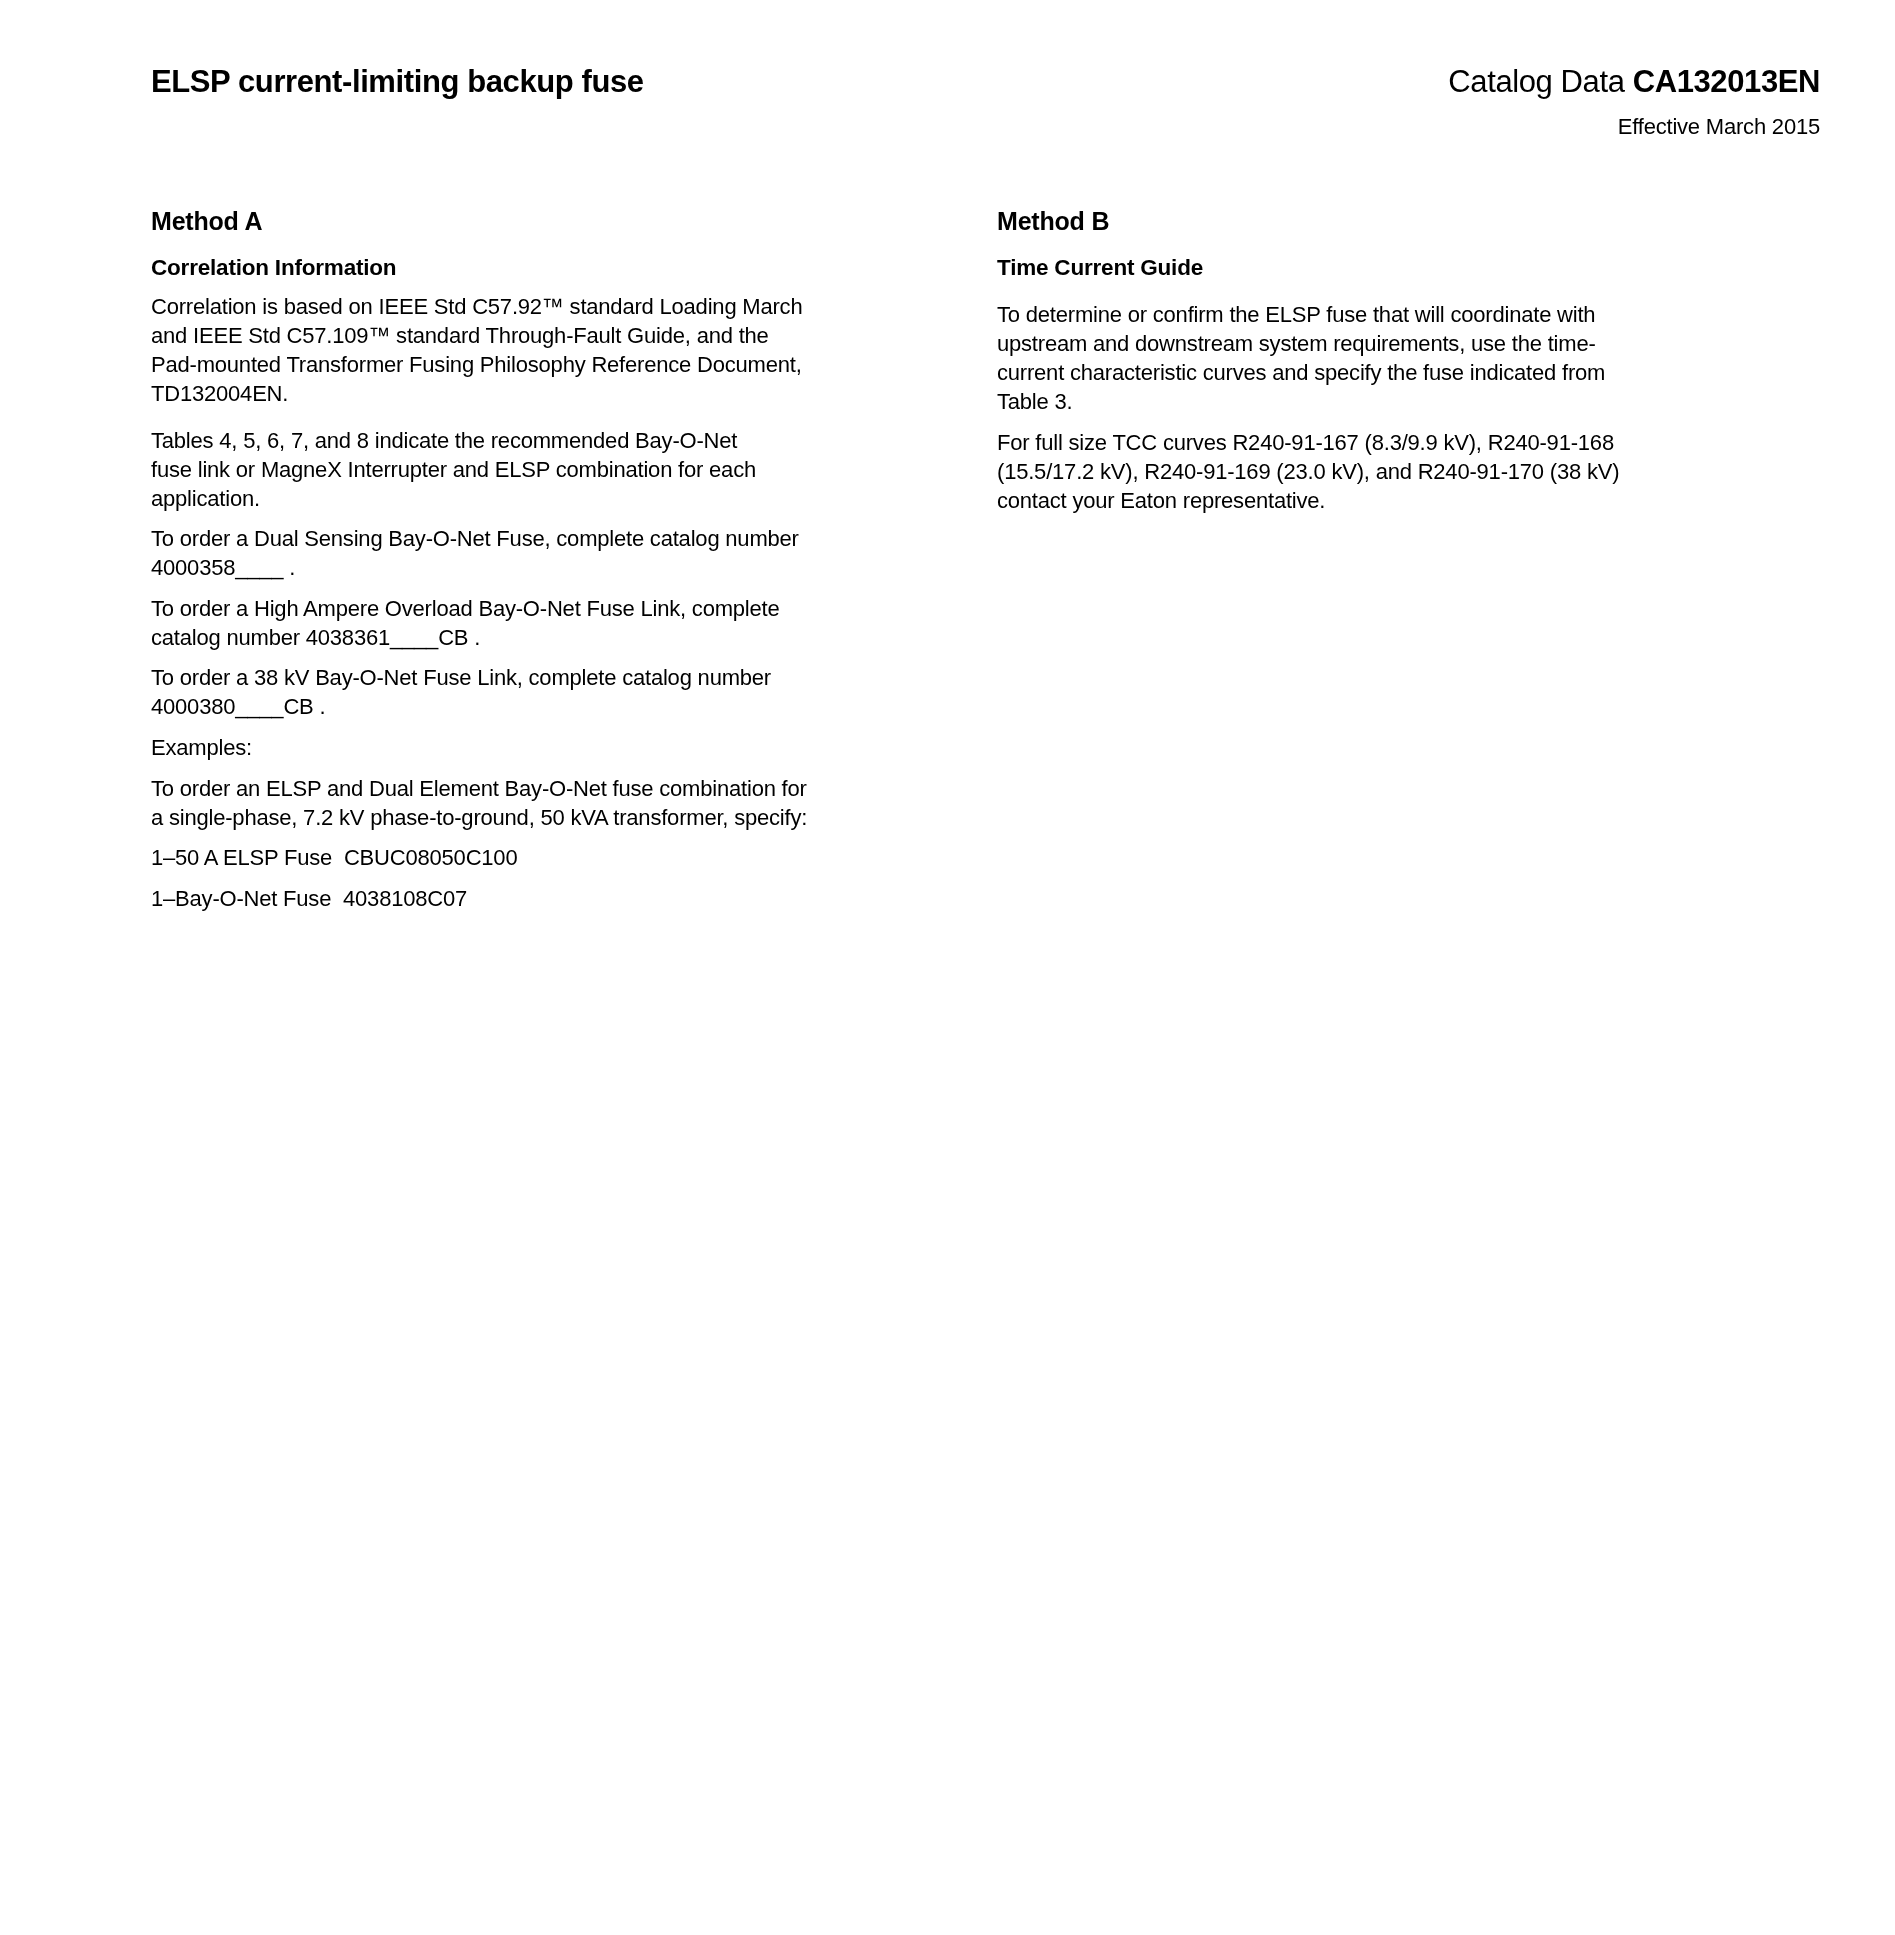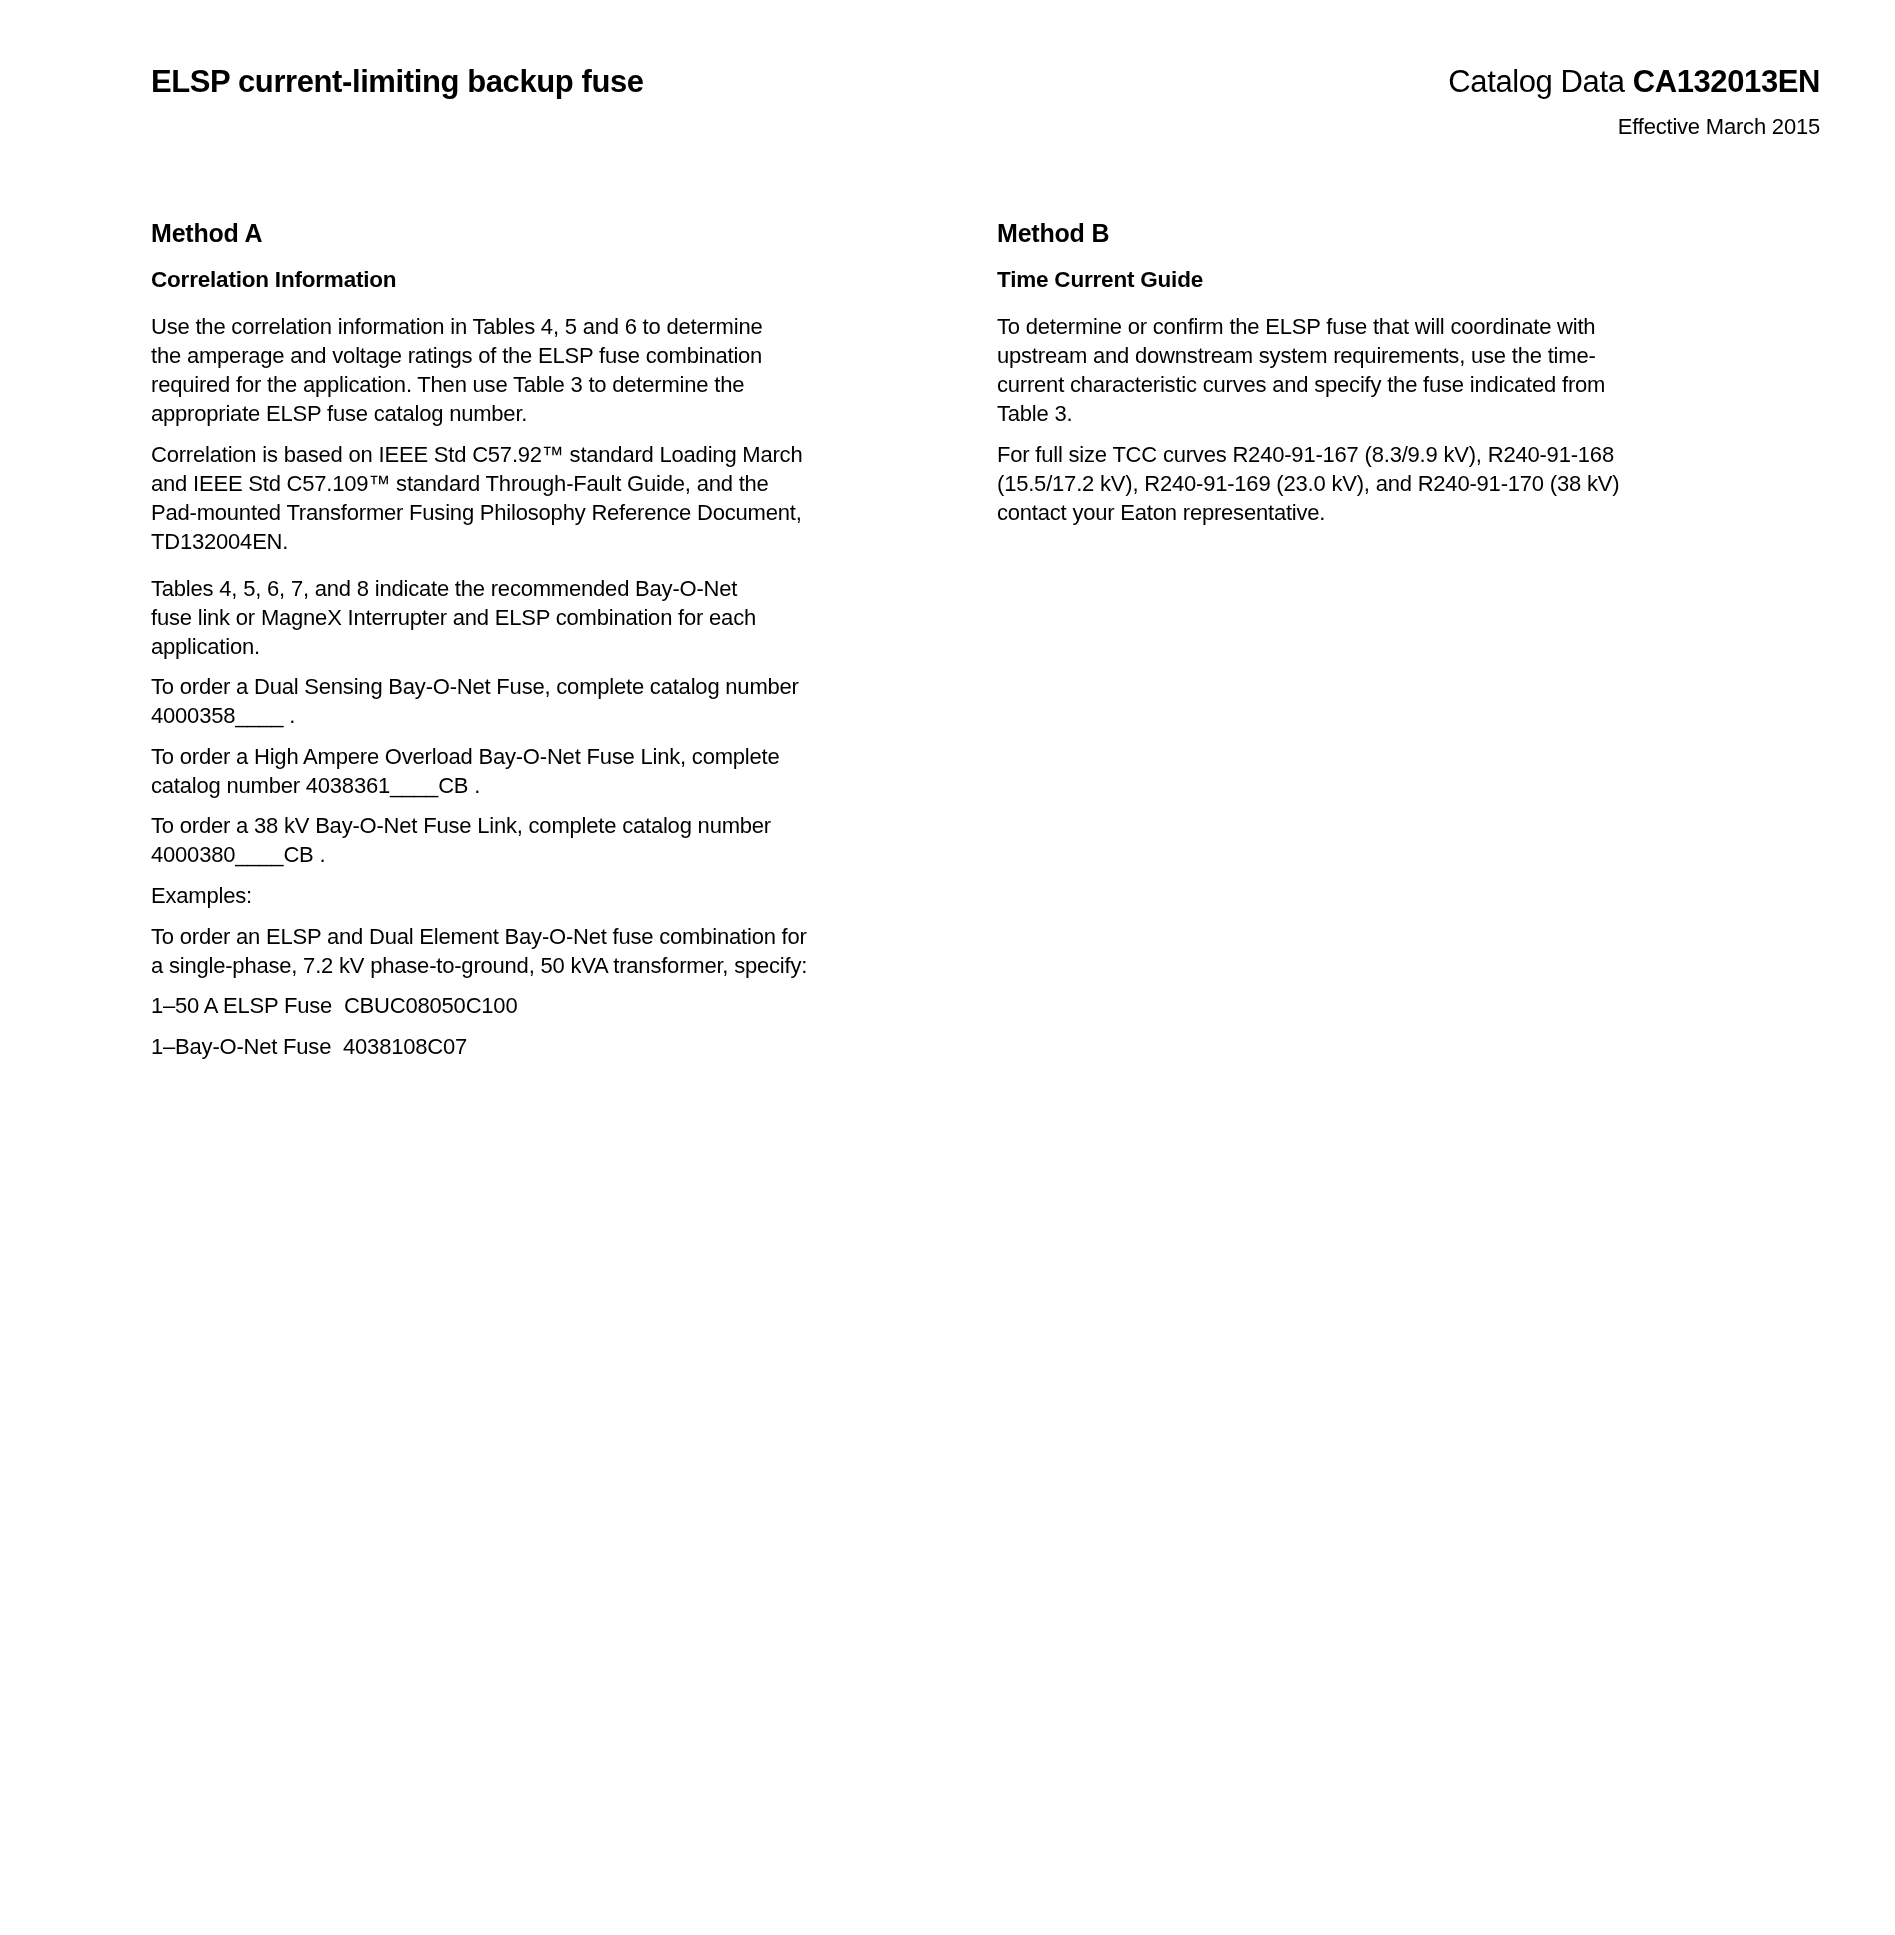--- a/index.html
+++ b/index.html
@@ -47,21 +47,21 @@
   .effective-row {
     margin-top: 14px;
     text-align: right;
     font-size: 22px;
     letter-spacing: -0.2px;
   }
 
   
   .main {
     position: absolute;
-    top: 220px;
+    top: 208px;
     left: 151px;
     right: 76px;
     display: grid;
     grid-template-columns: 846px 1fr;
   }
   .col {
     min-width: 0;
   }
   .col-inner {
     padding-right: 31px;
@@ -108,24 +108,20 @@
     </div>
     <div class="effective-row">Effective March 2015</div>
   </div>
 
   <div class="main">
 
     <div class="col">
       <div class="col-inner">
         <h2 class="method-heading">Method A</h2>
         <h3 class="sub-heading">Correlation Information</h3>
-        <p class="body-text first">Use the correlation information in Tables 4, 5 and 6 to determine
-the amperage and voltage ratings of the ELSP fuse combination
-required for the application. Then use Table 3 to determine the
-appropriate ELSP fuse catalog number.</p>
         <p class="body-text">Correlation is based on IEEE Std C57.92™ standard Loading March
 and IEEE Std C57.109™ standard Through-Fault Guide, and the
 Pad-mounted Transformer Fusing Philosophy Reference Document,
 TD132004EN.</p>
         <p class="body-text extra-gap">Tables 4, 5, 6, 7, and 8 indicate the recommended Bay-O-Net
 fuse link or MagneX Interrupter and ELSP combination for each
 application.</p>
         <p class="body-text">To order a Dual Sensing Bay-O-Net Fuse, complete catalog number
 4000358____ .</p>
         <p class="body-text">To order a High Ampere Overload Bay-O-Net Fuse Link, complete

